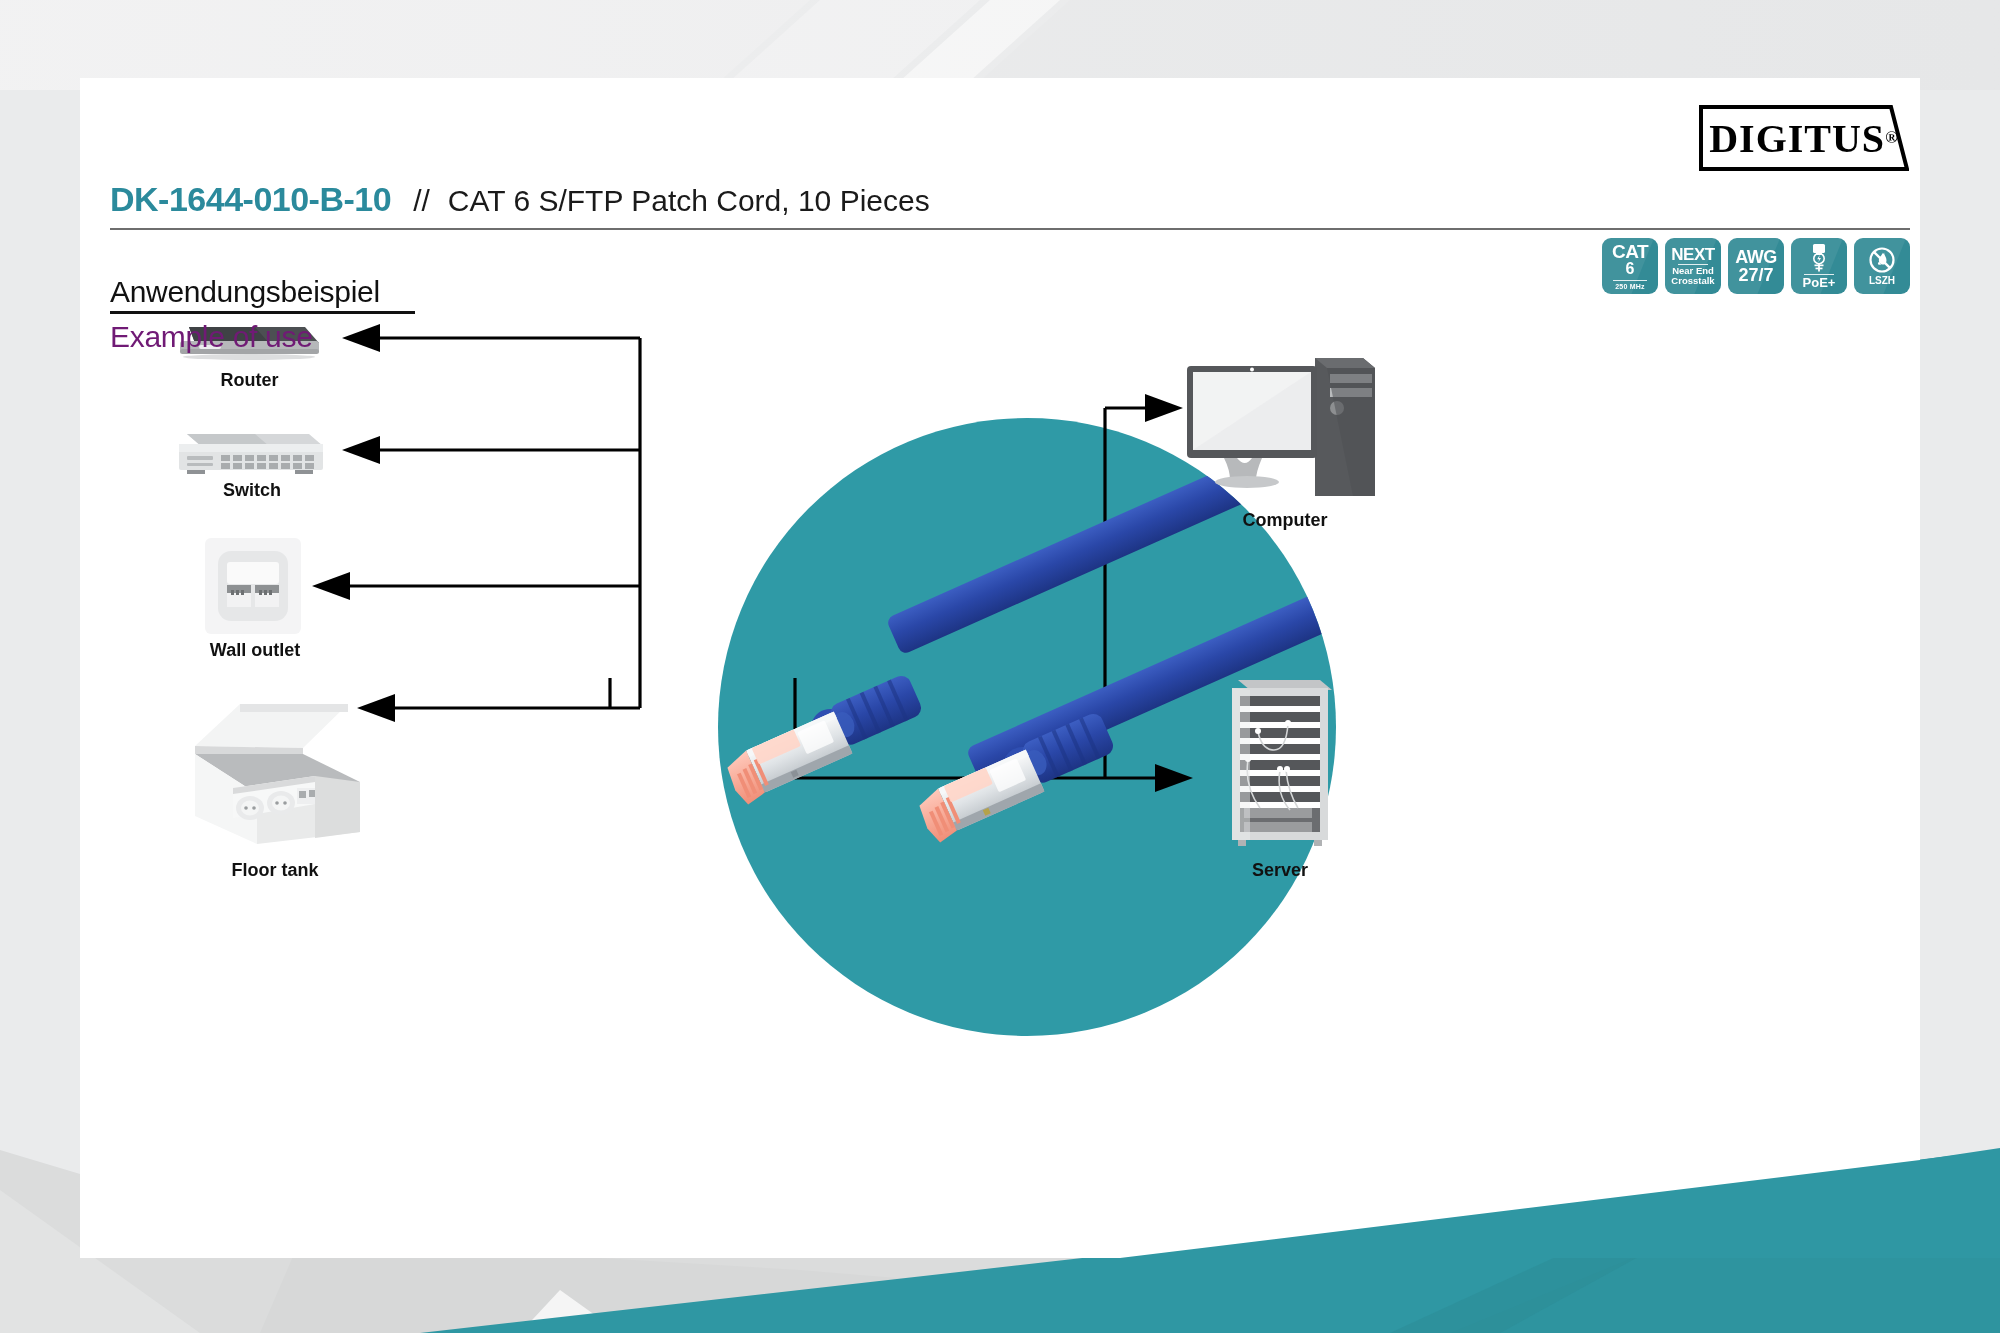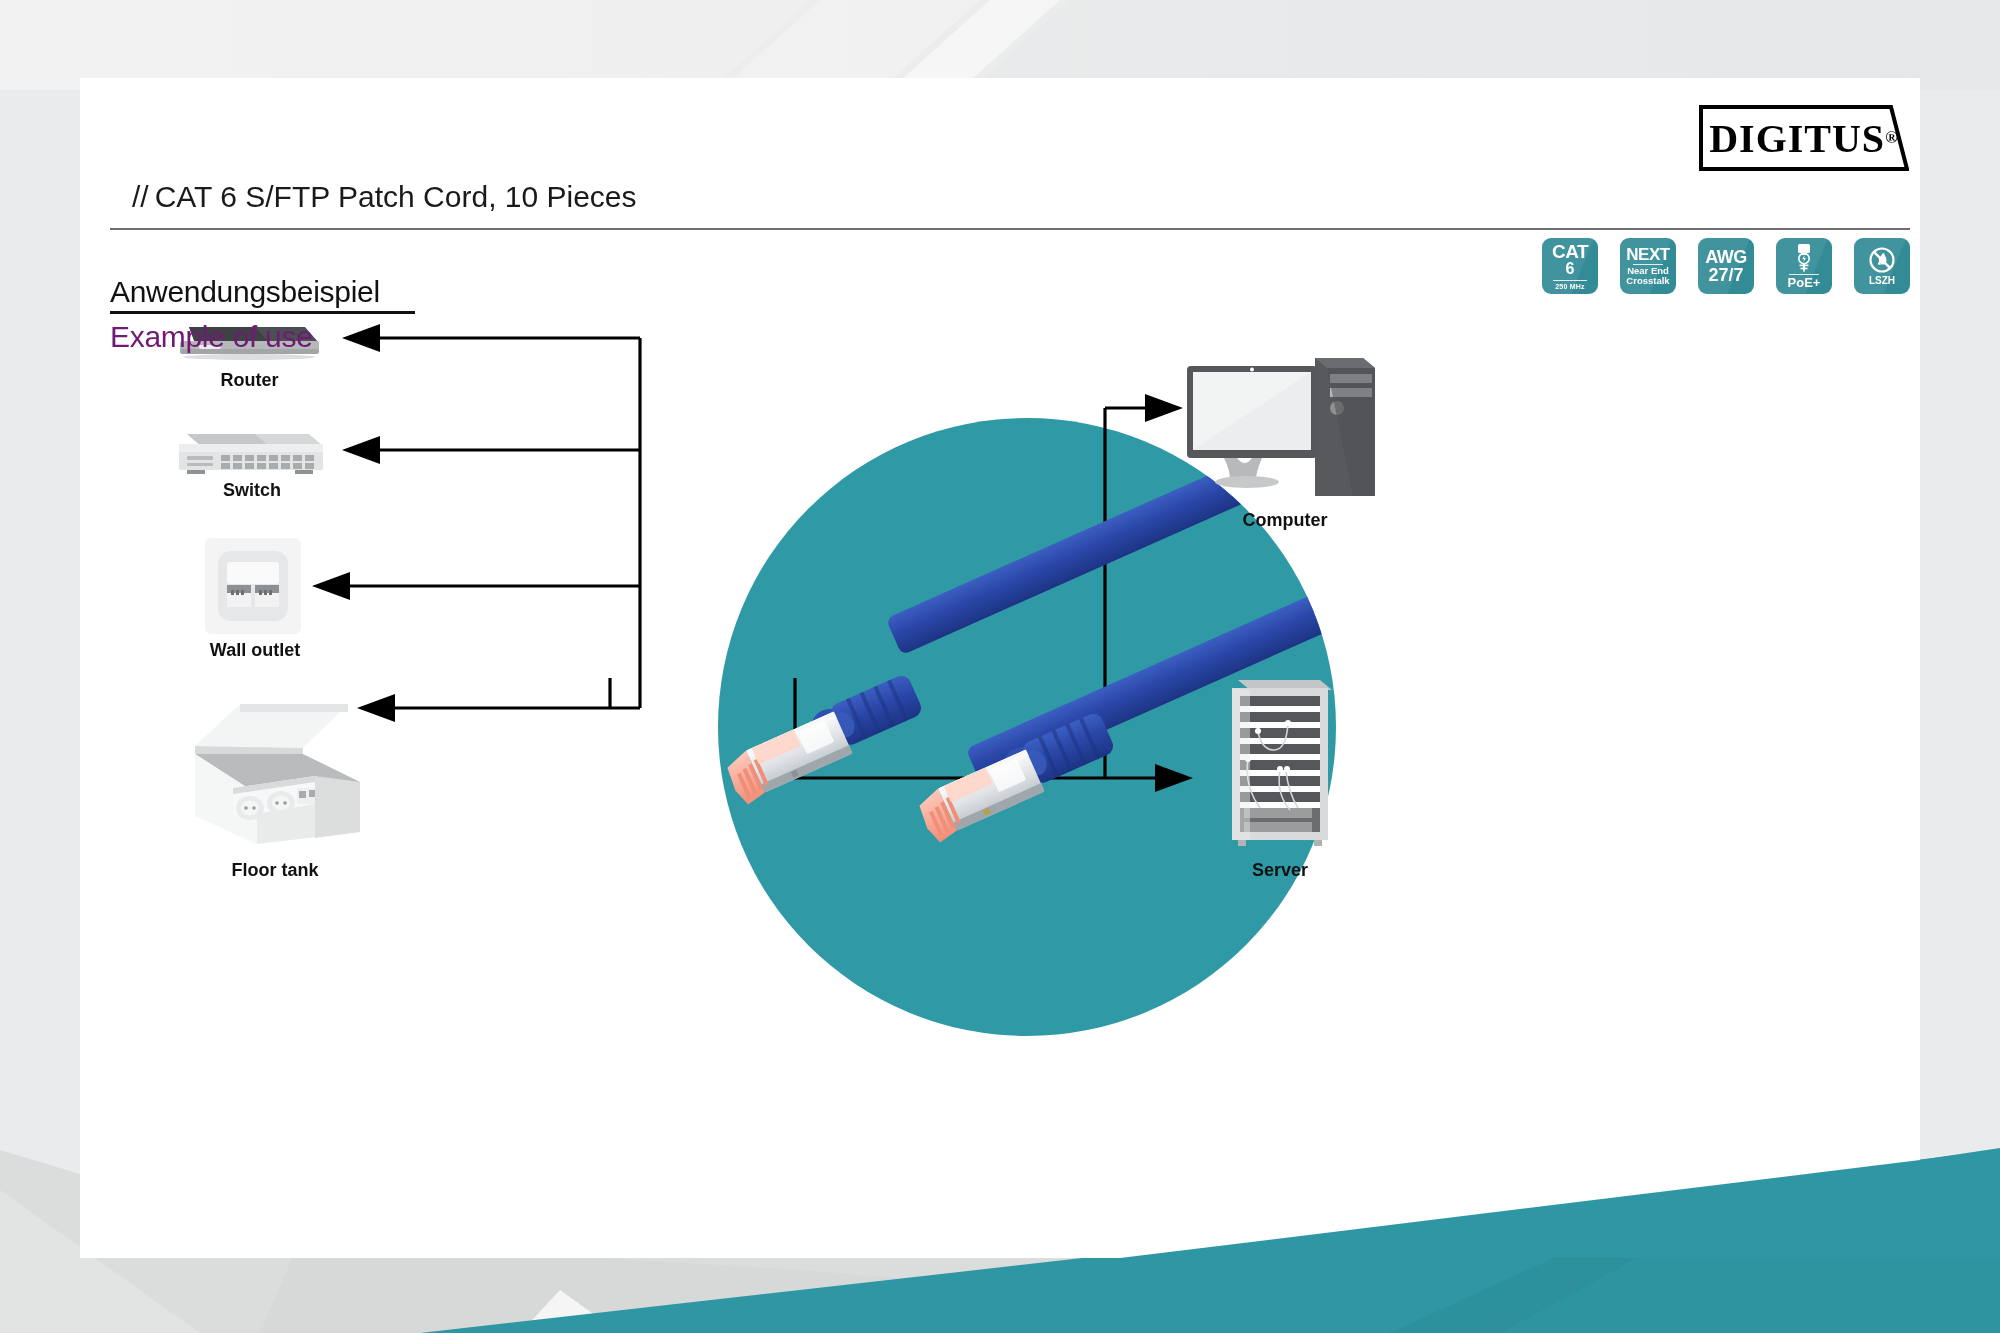--- a/index.html
+++ b/index.html
@@ -22,29 +22,29 @@
     position:absolute;left:0;top:0;width:100%;height:100%;
     display:flex;align-items:center;justify-content:center;
     font-family:"Liberation Serif", serif;font-weight:bold;font-size:40px;
     letter-spacing:1px;color:#000;
   }
   .logo-reg{font-size:17px;vertical-align:super;font-weight:bold;}
 
   .title-row{position:absolute;left:110px;top:180px;z-index:6;display:flex;align-items:baseline;}
   .sku{font-size:34px;font-weight:bold;color:#2b8a9c;letter-spacing:-0.5px;font-family:"Liberation Sans",sans-serif;}
   .slashes{font-size:30px;color:#1a1a1a;margin-left:22px;font-weight:400;}
-  .title-desc{font-size:30px;color:#1a1a1a;margin-left:6px;font-weight:400;}
+  .title-desc{font-size:30px;color:#1a1a1a;margin-left:18px;font-weight:400;}
   .title-rule{position:absolute;left:110px;top:228px;width:1800px;height:2px;background:#6e6e6e;z-index:6;}
 
   .sec-de{position:absolute;left:110px;top:275px;font-size:30px;font-weight:normal;color:#111;z-index:6;letter-spacing:-0.3px;}
   .sec-de-rule{position:absolute;left:110px;top:311px;width:305px;height:3px;background:#111;z-index:6;}
   .sec-en{position:absolute;left:110px;top:320px;font-size:30px;font-weight:normal;color:#701a75;z-index:6;letter-spacing:-0.3px;}
 
   
-  .badges{position:absolute;right:90px;top:238px;display:flex;gap:22px;z-index:6;}
+  .badges{position:absolute;right:90px;top:238px;display:flex;gap:7px;z-index:6;}
   .badge{
     width:56px;height:56px;border-radius:9px;background:#338b96;
     position:relative;overflow:hidden;
     display:flex;flex-direction:column;align-items:center;justify-content:center;
     color:#fff;
   }
   .badge:after{
     content:"";position:absolute;left:-20%;top:-60%;width:90%;height:220%;
     background:rgba(255,255,255,.07);transform:rotate(22deg);
   }
@@ -113,20 +113,21 @@
   <svg width="210" height="66" viewBox="0 0 210 66" style="position:absolute;left:0;top:0">
     <polygon points="2,2 192,2 208,64 2,64" fill="#ffffff" stroke="#000000" stroke-width="4"></polygon>
   </svg>
   <div class="logo-text">
     <span>DIGITUS</span>
       <span class="logo-reg">®</span>
   </div>
 </div>
 
 <div class="title-row">
+  <span class="sku">DK-1644-010-B-10</span>
   <span class="slashes">//</span>
   <span class="title-desc">CAT 6 S/FTP Patch Cord, 10 Pieces</span>
 </div>
 <div class="title-rule"></div>
 
 <div class="sec-de">Anwendungsbeispiel</div>
 <div class="sec-de-rule"></div>
 <div class="sec-en">Example of use</div>
 
 <div class="badges">

